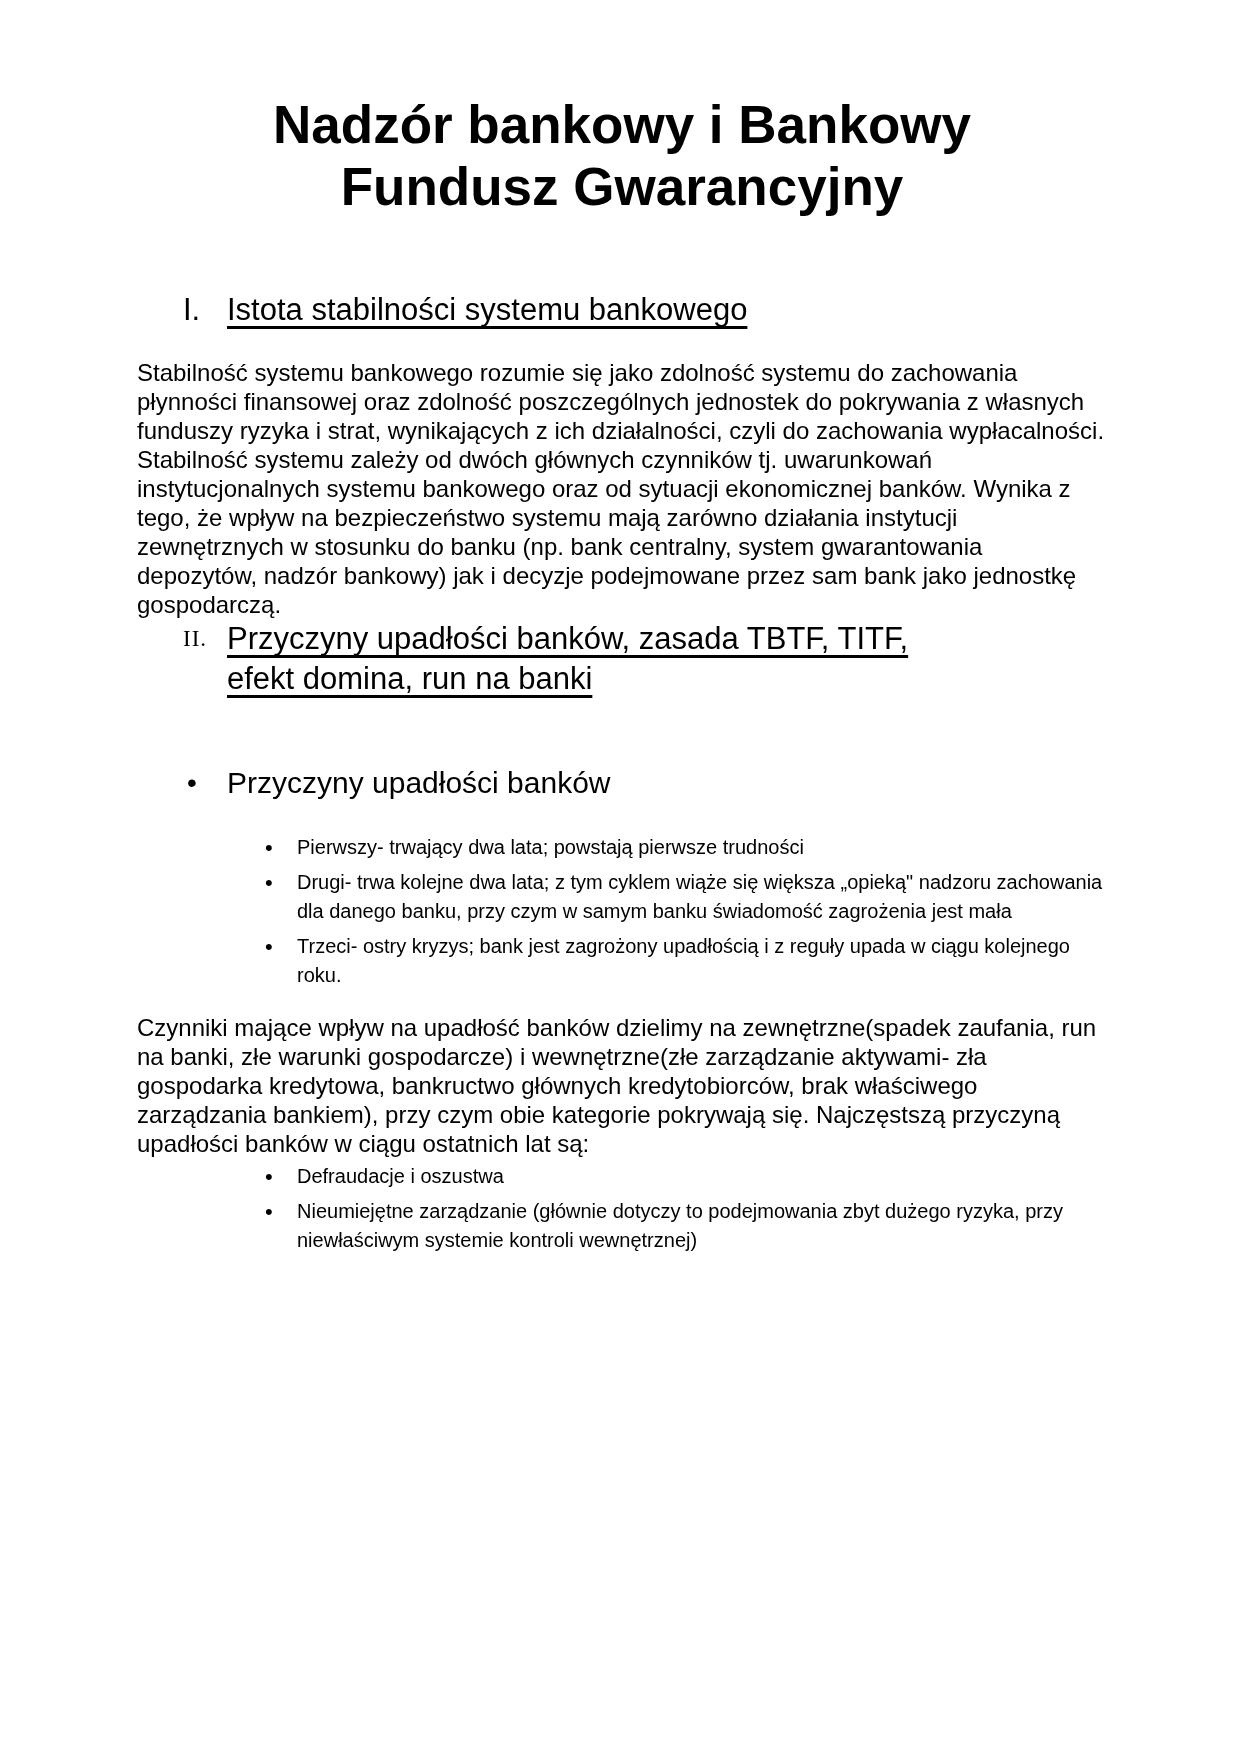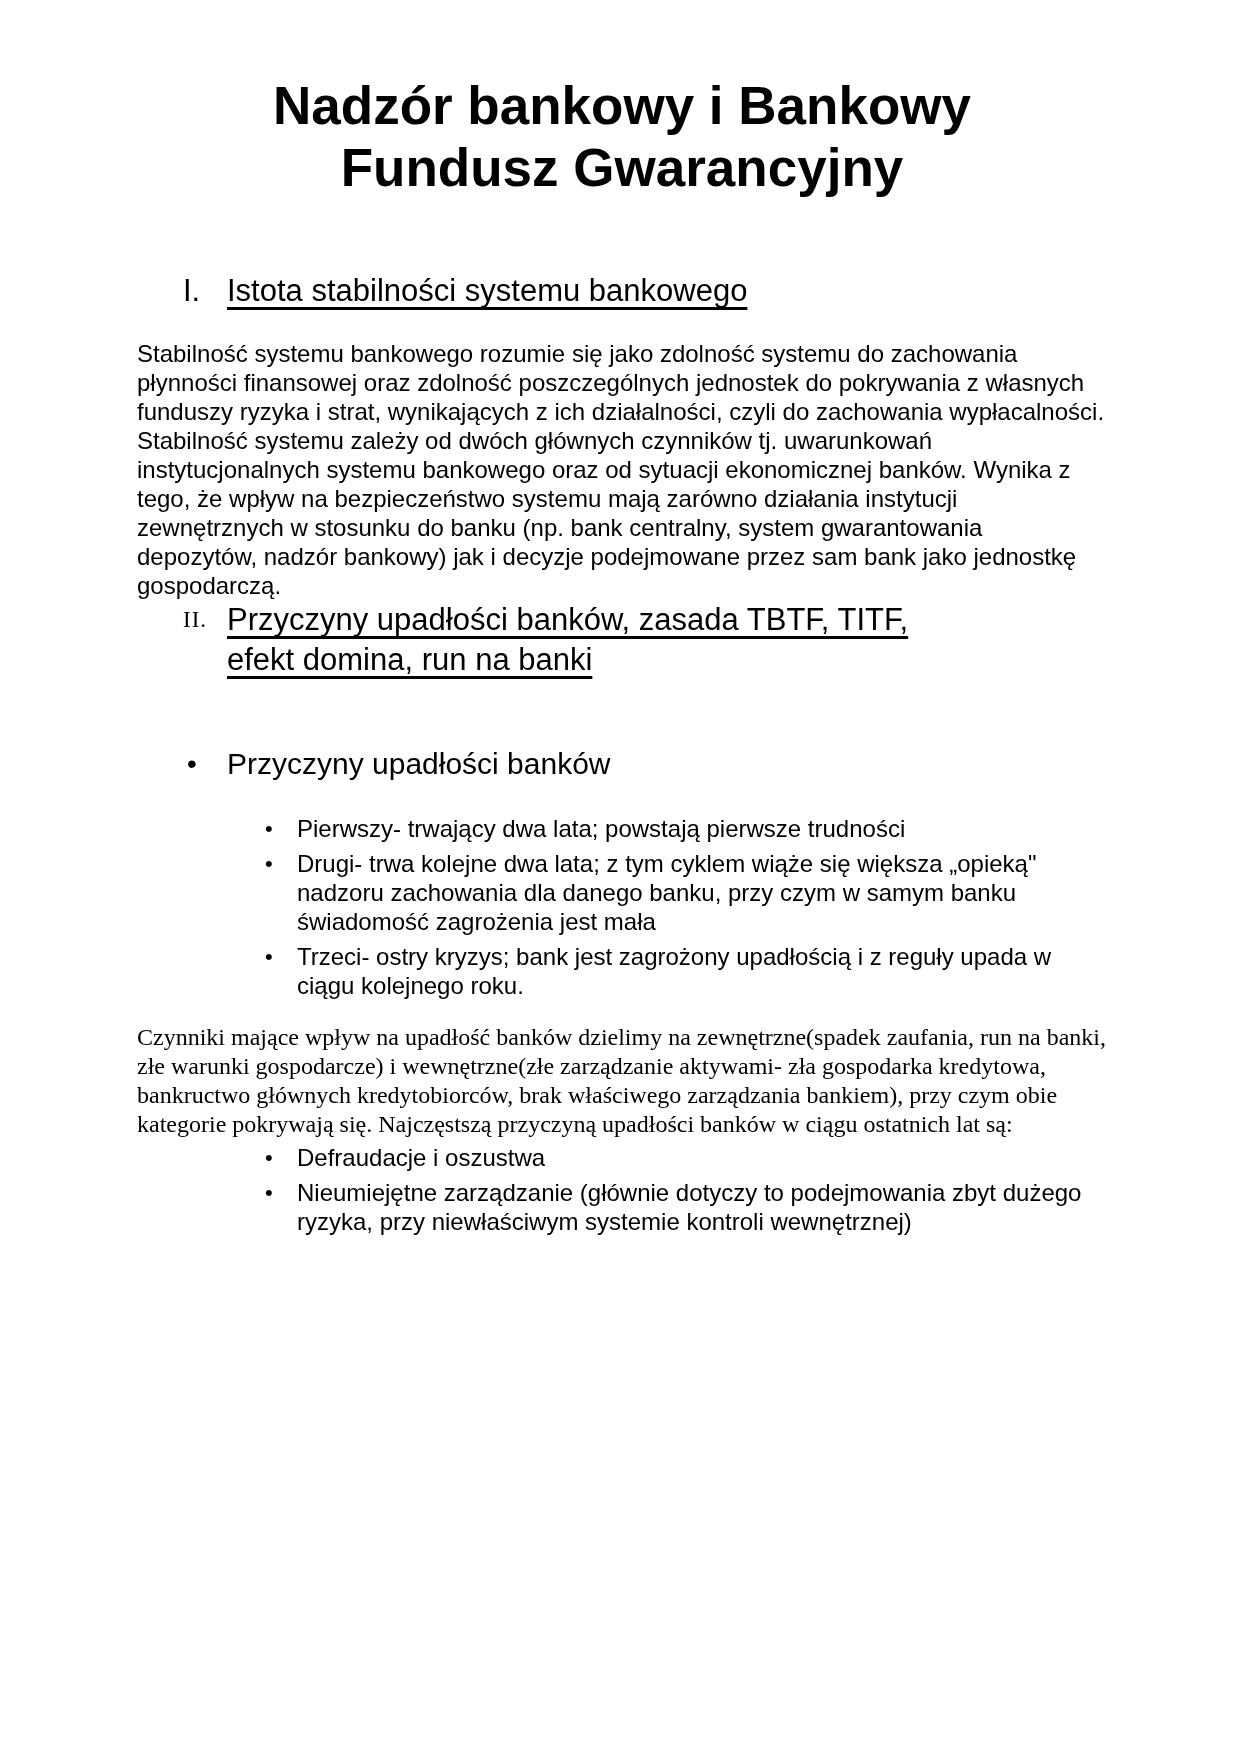--- a/index.html
+++ b/index.html
@@ -8,21 +8,21 @@
     background: #ffffff;
   }
   .page {
     position: relative;
     width: 1240px;
     height: 1738px;
     box-sizing: border-box;
     background: #ffffff;
     color: #000000;
     font-family: "Liberation Sans", sans-serif;
-    padding: 75px 133px 0 137px;
+    padding: 94px 133px 0 137px;
     overflow: hidden;
   }
   .doc-title {
     margin: 0;
     font-size: 53px;
     line-height: 62px;
     font-weight: bold;
     text-align: center;
     letter-spacing: 0px;
   }
@@ -70,26 +70,26 @@
   .dot {
     position: absolute;
     left: 128px;
   }
   .dot::before { content: "\2022"; }
   .para-group { margin-top: 30px; }
   .sub-list { margin-top: 5px; }
   .sub-item {
     position: relative;
     padding-left: 160px;
-    font-size: 24px;
+    font-size: 20px;
     line-height: 29px;
     margin-bottom: 6px;
   }
   .sub-item .dot { font-size: 22px; }
-  .para-3 { margin-top: 23px; font-family: Liberation Serif, serif; }
+  .para-3 { margin-top: 23px; }
   .causes-list { margin-top: 4px; }
 </style>
 </head>
 <body>
 
 <div class="page">
 
   <h1 class="doc-title"><span>Nadzór bankowy i Bankowy</span><br><span>Fundusz Gwarancyjny</span></h1>
 
   <div class="heading heading-1">

